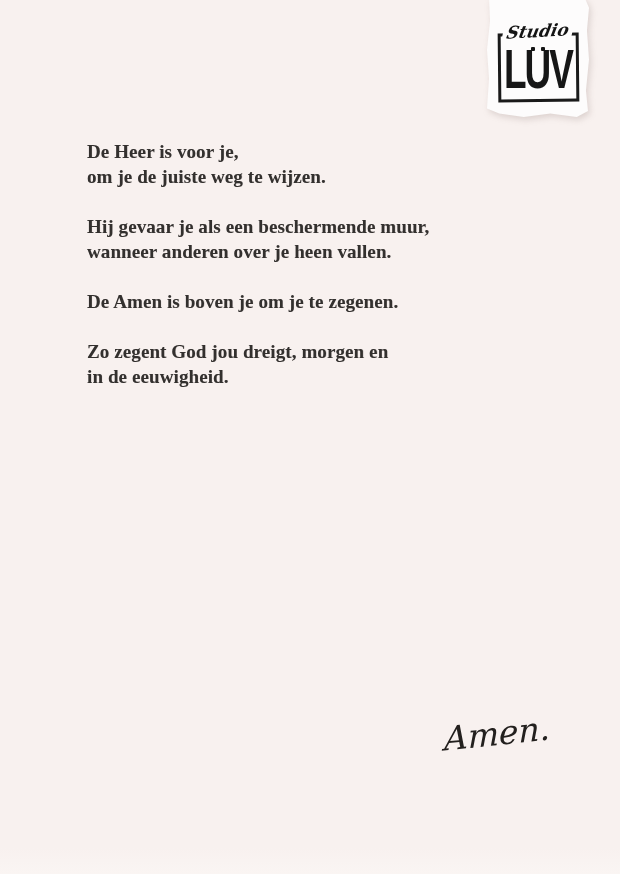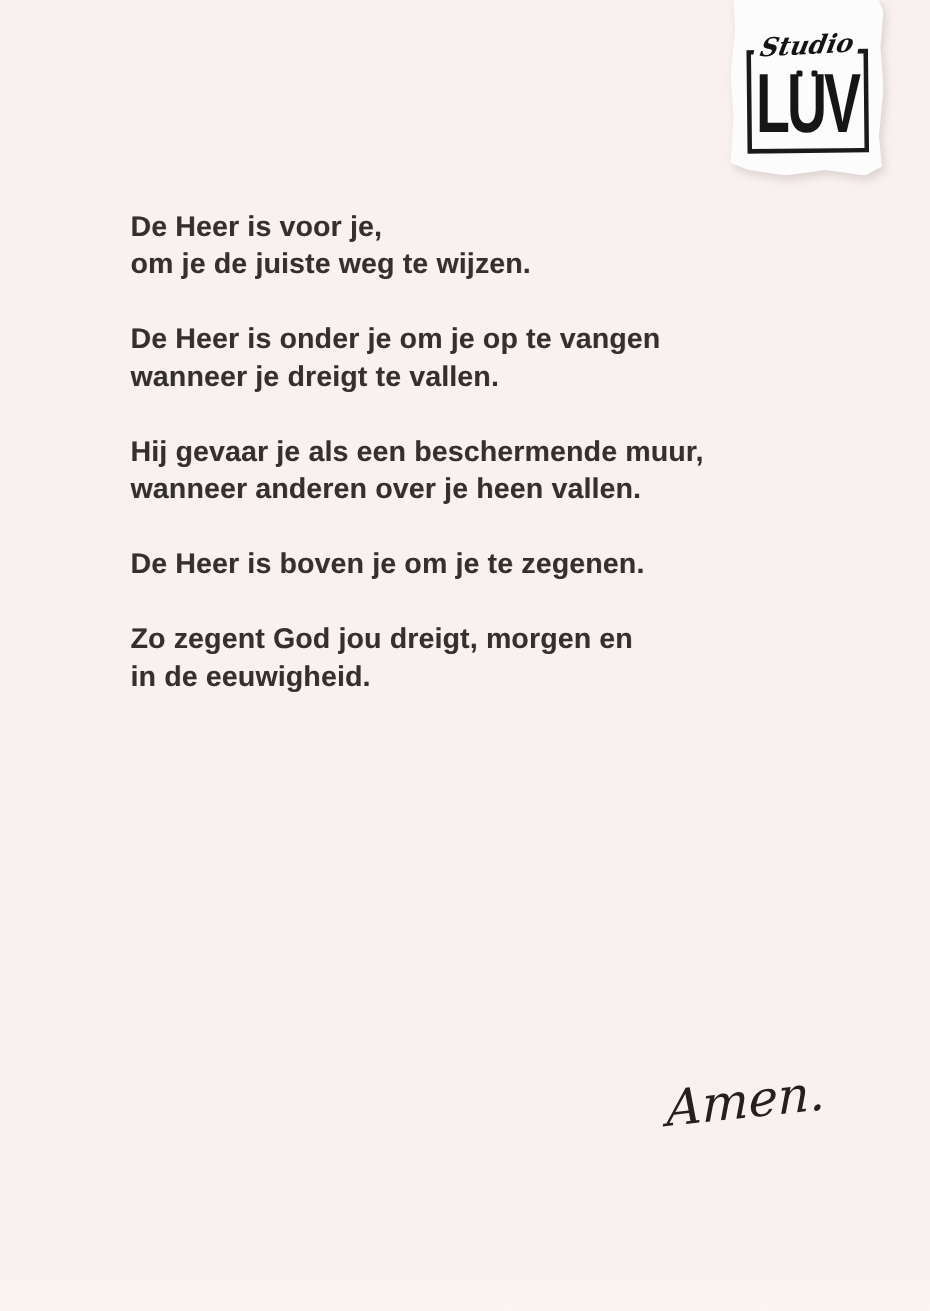--- a/index.html
+++ b/index.html
@@ -23,21 +23,21 @@
 
   
   .poem {
     position: absolute;
     left: 87px;
     top: 139px;
     width: 470px;
   }
   .stanza {
     margin: 0 0 25px 0;
-    font-family: Liberation Sans, sans-serif;
+    font-family: Liberation Serif, serif;
     font-weight: 700;
     font-size: 19px;
     line-height: 25px;
     letter-spacing: 0.1px;
     color: #33302e;
     white-space: pre-line;
     text-shadow: 0.3px 0.3px 0 rgba(51,48,46,0.28);
   }
 
   
@@ -137,24 +137,22 @@
       <span class="umlaut">
           <i></i>
           <i></i>
         </span>
     </div>
   </div>
 
   <div class="poem">
     <p class="stanza">De Heer is voor je,
 om je de juiste weg te wijzen.</p>
-    <p class="stanza">De Heer is onder je om je op te vangen
-wanneer je dreigt te vallen.</p>
     <p class="stanza">Hij gevaar je als een beschermende muur,
 wanneer anderen over je heen vallen.</p>
-    <p class="stanza">De Heer is boven je om je te zegenen.</p>
+    <p class="stanza">De Amen is boven je om je te zegenen.</p>
     <p class="stanza">Zo zegent God jou dreigt, morgen en
 in de eeuwigheid.</p>
   </div>
 
   <div class="signature">Amen.</div>
 
 </div>
 
 </body></html>

